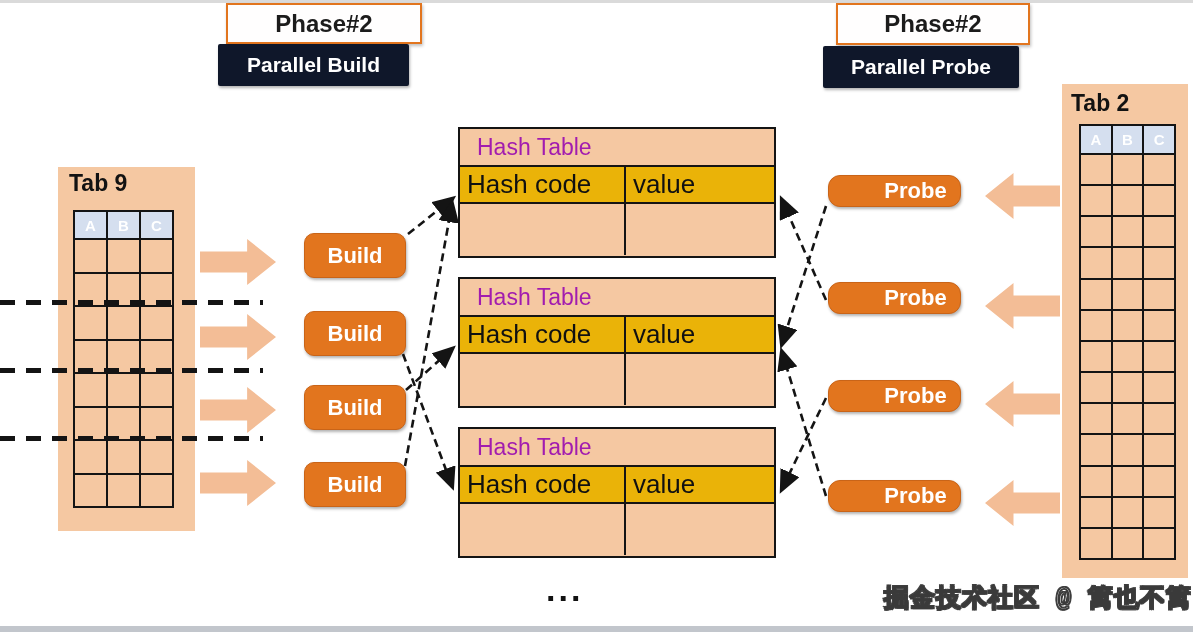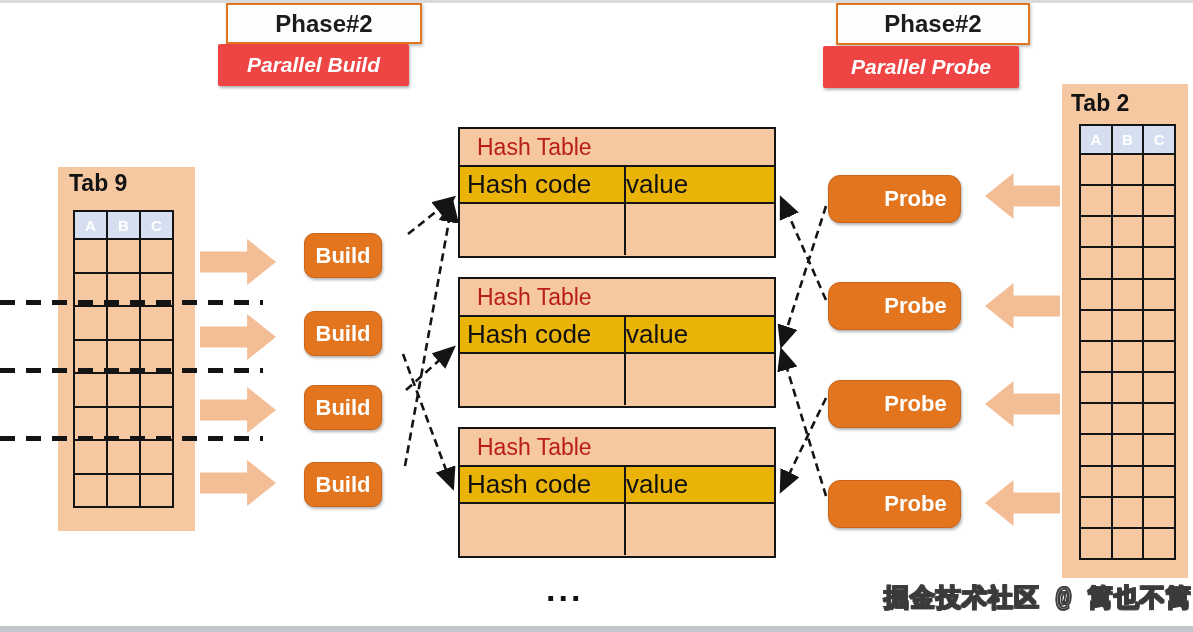--- a/index.html
+++ b/index.html
@@ -8,22 +8,22 @@
   .abs{position:absolute;}
 
   
   .edge-top{left:0;top:0;width:1193px;height:3px;background:#dadada;}
   .edge-bottom{left:0;top:626px;width:1193px;height:6px;background:#c2c6cc;}
 
   
   .phase-title{background:#fffefe;border:2.5px solid #e2751e;box-sizing:border-box;
     display:flex;align-items:center;justify-content:center;font-size:24px;font-weight:600;color:#1c1c1c;
     box-shadow:1px 2px 3px rgba(0,0,0,.25);margin-left:11px;}
-  .phase-sub{background:#ef4444;display:flex;align-items:center;justify-content:center;
-    font-size:21px;font-weight:700;color:#fff;border-radius:2px;box-shadow:1px 2px 3px rgba(0,0,0,.3);font-style:italic;}
+  .phase-sub{background:#0f172a;display:flex;align-items:center;justify-content:center;
+    font-size:21px;font-weight:700;color:#fff;border-radius:2px;box-shadow:1px 2px 3px rgba(0,0,0,.3);}
 
   
   .panel{background:#f5c8a2;}
   .panel-label{position:absolute;font-size:23px;font-weight:600;color:#121212;}
 
   
   .tab-grid{display:grid;background:#141414;border:2px solid #141414;grid-gap:2px;box-sizing:border-box;}
   .tab-grid .hcell{background:#d5dfef;color:#ffffff;font-size:15px;font-weight:700;
     display:flex;align-items:center;justify-content:center;}
   .tab-grid .cell{background:#f5c8a2;}
@@ -33,29 +33,29 @@
 
   
   .arrow{background:#f3bd96;}
   .arrow.right{clip-path:polygon(0 27%,62% 27%,62% 0,100% 50%,62% 100%,62% 73%,0 73%);}
   .arrow.left{clip-path:polygon(100% 27%,38% 27%,38% 0,0 50%,38% 100%,38% 73%,100% 73%);}
 
   
   .node-btn{background:#e2751e;border:1.5px solid #c96418;box-sizing:border-box;
     display:flex;align-items:center;justify-content:center;color:#fff;font-weight:700;font-size:22px;
     box-shadow:1px 2px 3px rgba(0,0,0,.3);}
-  .build{width:78px;height:45px;border-radius:10px;}
-  .probe{width:133px;height:48px;border-radius:12px;padding-left:42px;}
+  .build{width:102px;height:45px;border-radius:10px;}
+  .probe{width:133px;height:32px;border-radius:12px;padding-left:42px;}
 
   
   .hash-table{width:318px;height:131px;background:#f5c8a2;border:2.5px solid #141414;box-sizing:border-box;}
-  .ht-title{height:36px;display:flex;align-items:center;padding-left:17px;font-size:23px;color:#b91c1c;}
+  .ht-title{height:36px;display:flex;align-items:center;padding-left:17px;font-size:23px;color:#a21caf;}
   .ht-header{display:flex;height:39px;background:#eab308;border-top:2.5px solid #141414;border-bottom:2.5px solid #141414;box-sizing:border-box;}
   .ht-header .c1{width:166px;border-right:2.5px solid #141414;box-sizing:border-box;display:flex;align-items:center;padding-left:7px;font-size:26px;color:#111;}
-  .ht-header .c2{flex:1;display:flex;align-items:center;font-size:26px;color:#111;}
+  .ht-header .c2{flex:1;display:flex;align-items:center;padding-left:7px;font-size:26px;color:#111;}
   .ht-body{display:flex;height:51px;}
   .ht-body .c1{width:166px;border-right:2.5px solid #141414;box-sizing:border-box;}
   .ht-body .c2{flex:1;}
 
   .ellipsis{font-size:34px;font-weight:800;color:#111;letter-spacing:3px;}
 
   .watermark{font-size:25px;font-weight:700;color:#ffffff;letter-spacing:1px;
     -webkit-text-stroke:1.3px #3a3a3a;
     text-shadow:1px 1px 0 #444,-1px -1px 0 #444,1px -1px 0 #444,-1px 1px 0 #444;font-family:Liberation Mono, monospace;}
 

